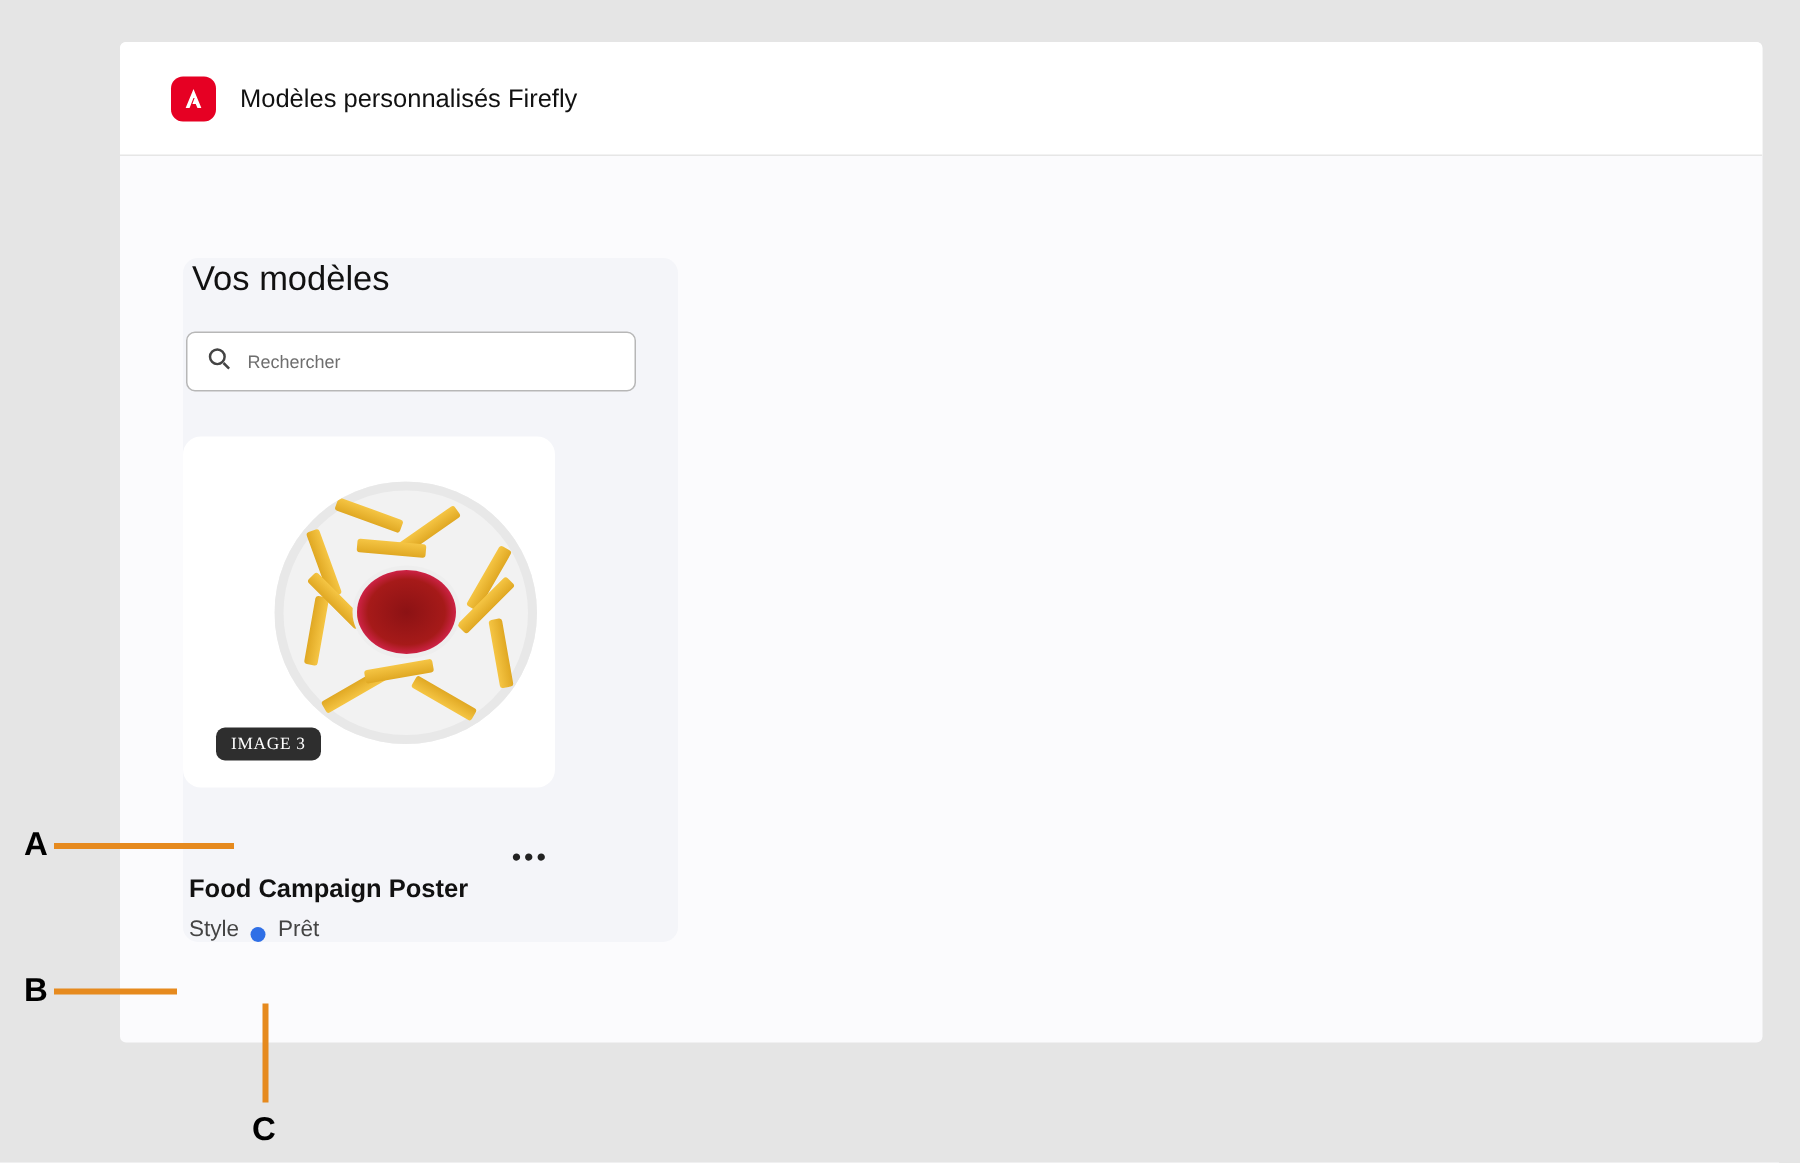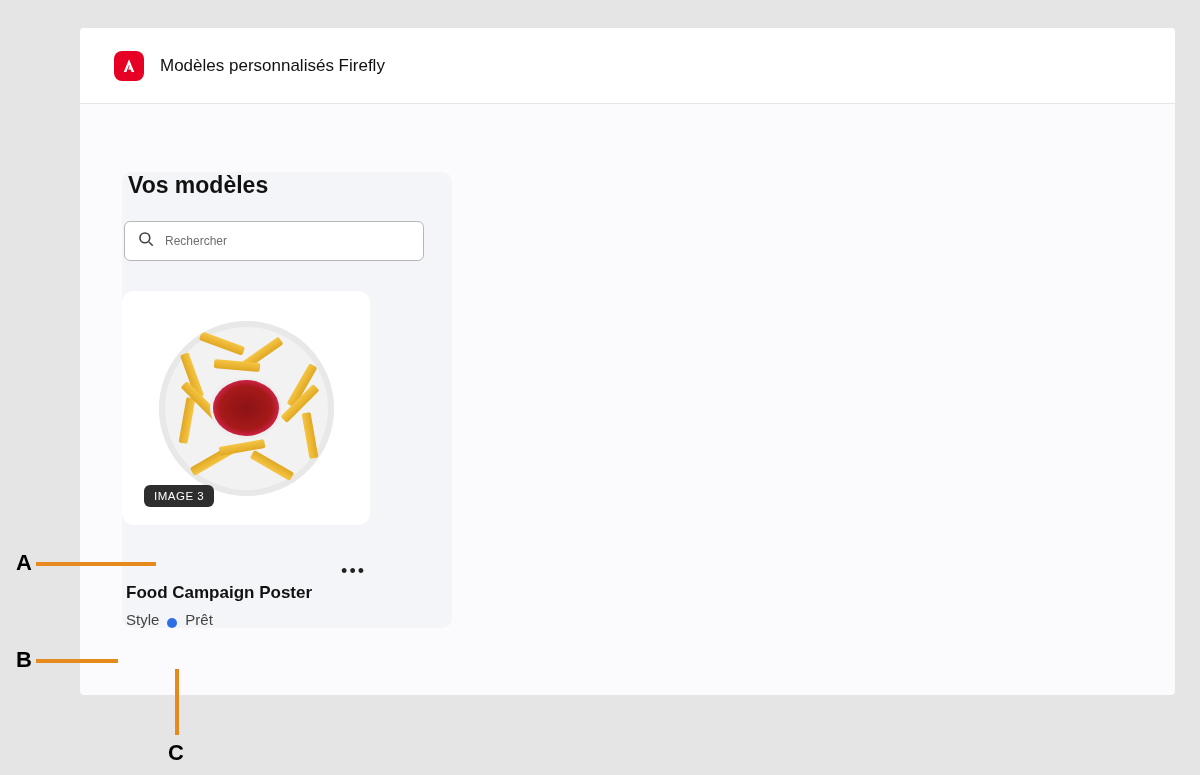--- a/index.html
+++ b/index.html
@@ -46,21 +46,21 @@
       padding: 58px 42px 40px 42px;
     }
     .panel {
       width: 330px;
       background: #f4f5f9;
       border-radius: 10px;
       padding: 0;
     }
     .section-title {
       font-size: 23px;
-      font-weight: 700;
+      font-weight: 400;
       color: #111;
       margin: 10px 0 22px 6px;
     }
     .search-wrap {
       width: 300px;
       height: 40px;
       background: #fff;
       border: 1px solid #b7b7b7;
       border-radius: 6px;
       display: flex;
@@ -84,23 +84,24 @@
       background: #fff;
       border-radius: 12px;
       padding: 12px;
       position: relative;
     }
     .thumb {
       width: 224px;
       height: 210px;
       display: flex;
       align-items: center;
-      justify-content: center;
+      justify-content: flex-end;
       margin: 0 auto;
       position: relative;
+      font-family: Liberation Serif, serif;
     }
     .plate {
       width: 175px;
       height: 175px;
       border-radius: 50%;
       background: #f2f2f2;
       box-shadow: inset 0 0 0 6px #e8e8e8;
       position: relative;
       overflow: hidden;
     }

